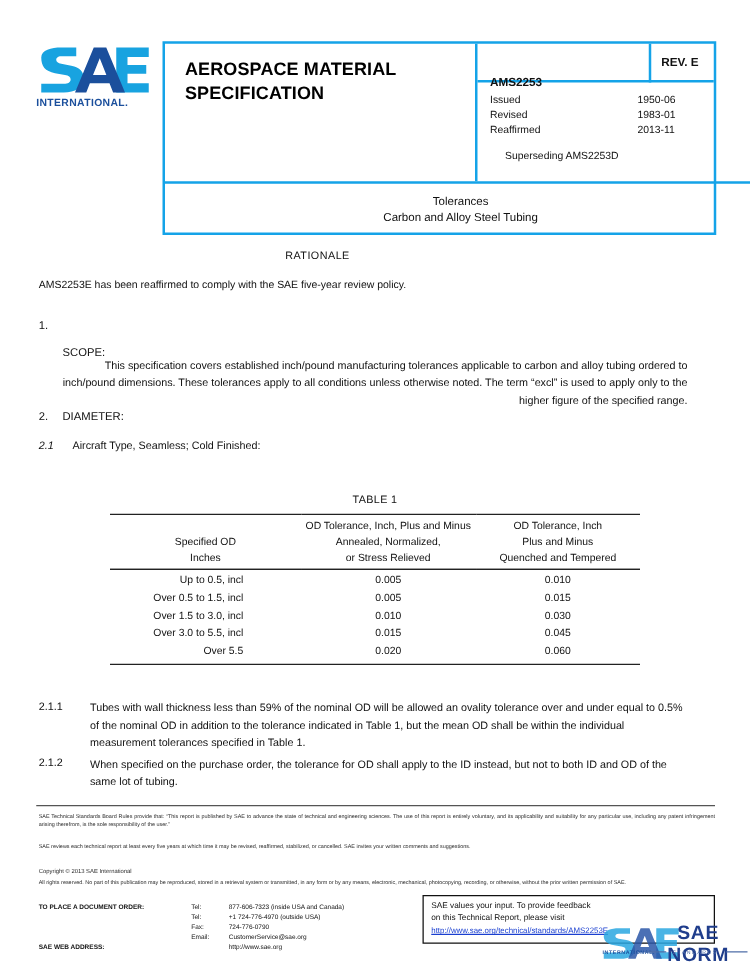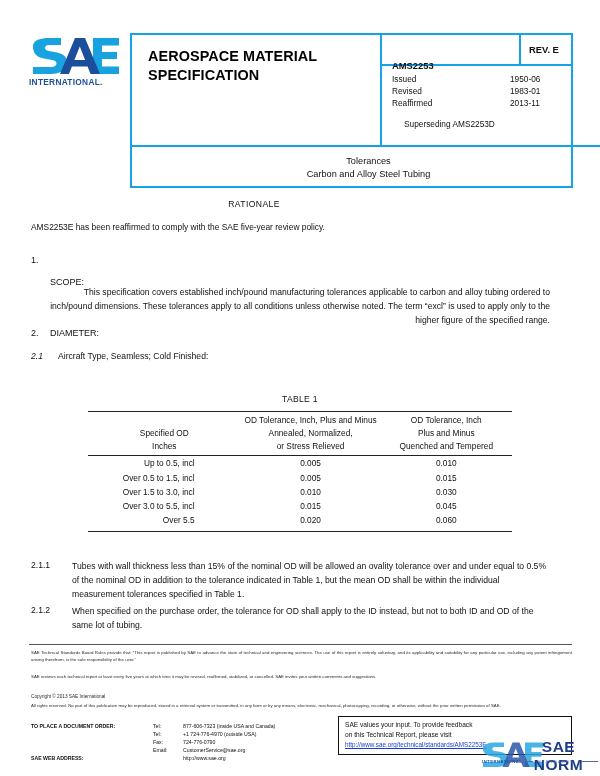--- a/index.html
+++ b/index.html
@@ -498,21 +498,21 @@
       <tr class="last">
         <td class="c0">Over 5.5</td>
         <td>0.020</td>
         <td>0.060</td>
       </tr>
     </tbody>
   </table>
   <div class="t1-foot-rule"></div>
 
   <div class="sub-num s211n">2.1.1</div>
-  <div class="sub-body s211b">Tubes with wall thickness less than 15% of the nominal OD will be allowed an ovality tolerance over and under equal to 0.5% of the nominal OD in addition to the tolerance indicated in Table 1, but the mean OD shall be within the individual measurement tolerances specified in Table 1.</div>
+  <div class="sub-body s211b">Tubes with wall thickness less than 59% of the nominal OD will be allowed an ovality tolerance over and under equal to 0.5% of the nominal OD in addition to the tolerance indicated in Table 1, but the mean OD shall be within the individual measurement tolerances specified in Table 1.</div>
 
   <div class="sub-num s212n">2.1.2</div>
   <div class="sub-body s212b">When specified on the purchase order, the tolerance for OD shall apply to the ID instead, but not to both ID and OD of the same lot of tubing.</div>
 
   <div class="foot-rule"></div>
 
   <div class="legal legal-1">SAE Technical Standards Board Rules provide that: “This report is published by SAE to advance the state of technical and engineering sciences. The use of this report is entirely voluntary, and its applicability and suitability for any particular use, including any patent infringement arising therefrom, is the sole responsibility of the user.”</div>
   <div class="legal legal-2">SAE reviews each technical report at least every five years at which time it may be revised, reaffirmed, stabilized, or cancelled. SAE invites your written comments and suggestions.</div>
   <div class="copyright">Copyright © 2013 SAE International</div>
   <div class="legal legal-3">All rights reserved. No part of this publication may be reproduced, stored in a retrieval system or transmitted, in any form or by any means, electronic, mechanical, photocopying, recording, or otherwise, without the prior written permission of SAE.</div>

